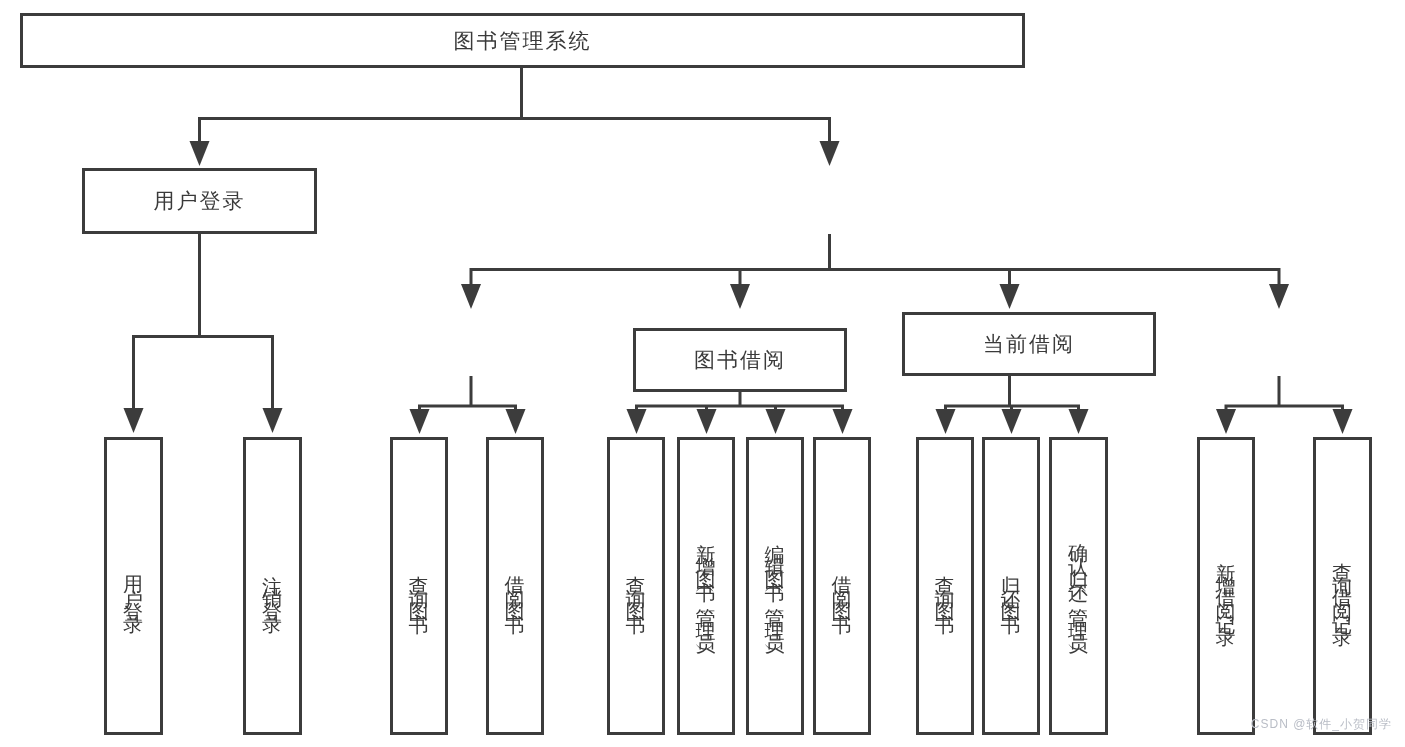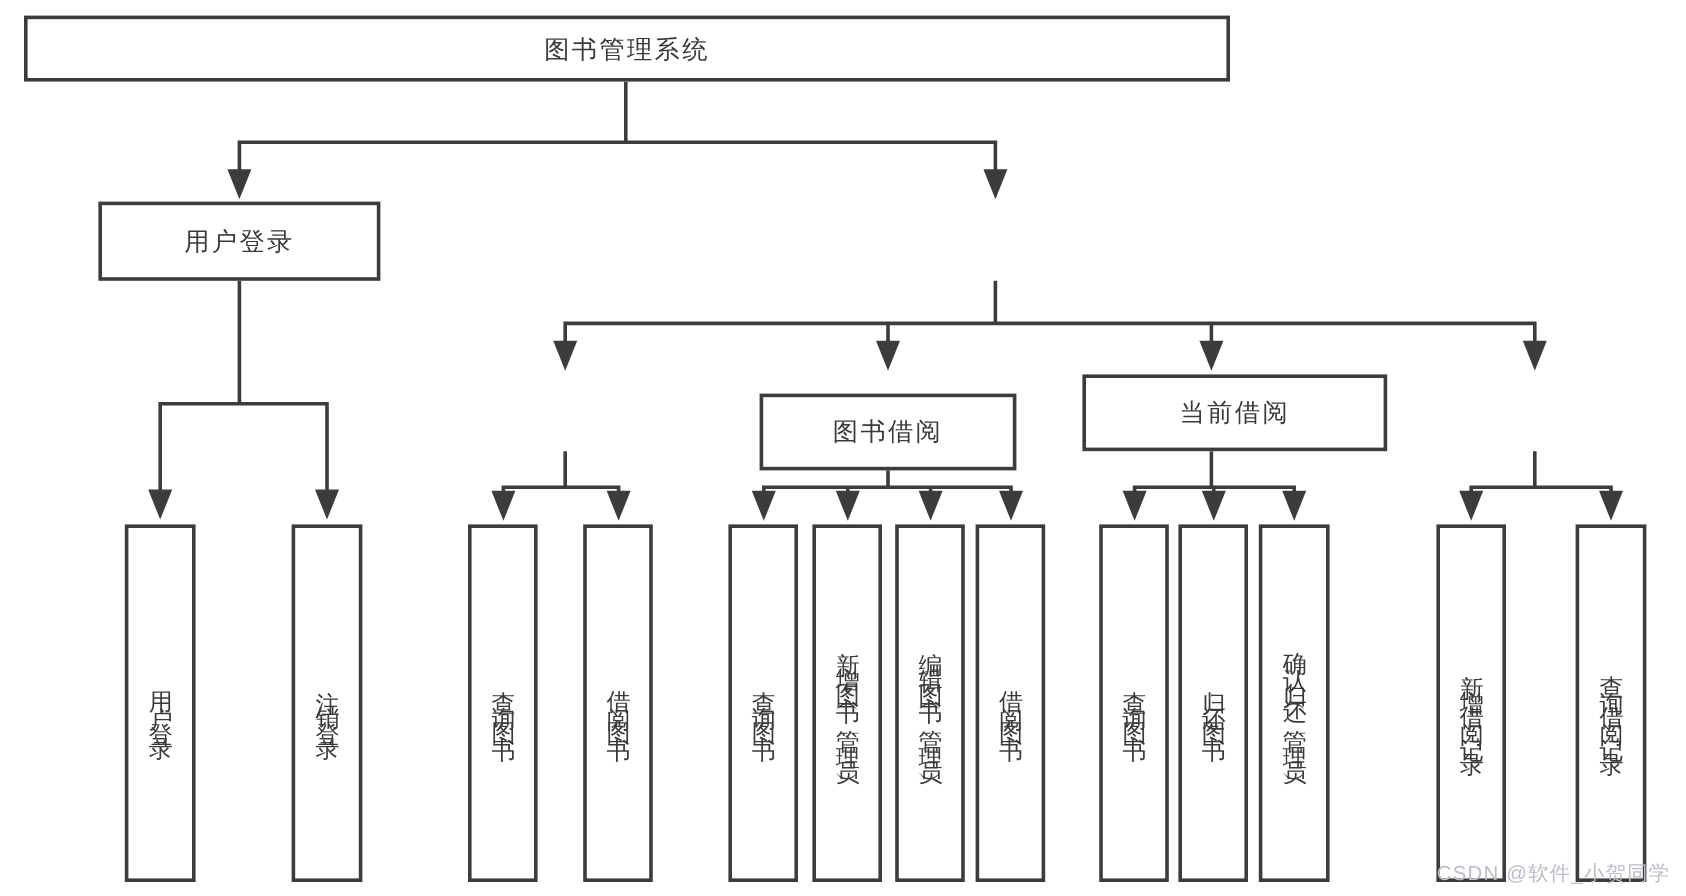--- a/index.html
+++ b/index.html
@@ -19,21 +19,21 @@
     text-align:right;
   }
   .node.h { font-size:21px; letter-spacing:2px; }
   .node.v {
     writing-mode:vertical-rl; text-orientation:mixed;
     font-size:20px; line-height:1; letter-spacing:13px;
     padding-bottom:0;
   }
   .watermark {
     position:absolute; z-index:3; top:716px; right:13px;
-    font-size:17px; letter-spacing:1px;
+    font-size:12px; letter-spacing:1px;
     color:var(--watermark,#b9bdc6);
   }
 </style>
 </head>
 <body>
 
 <div class="canvas">
 
   <svg class="connectors" width="1405" height="747" aria-hidden="true">
 

